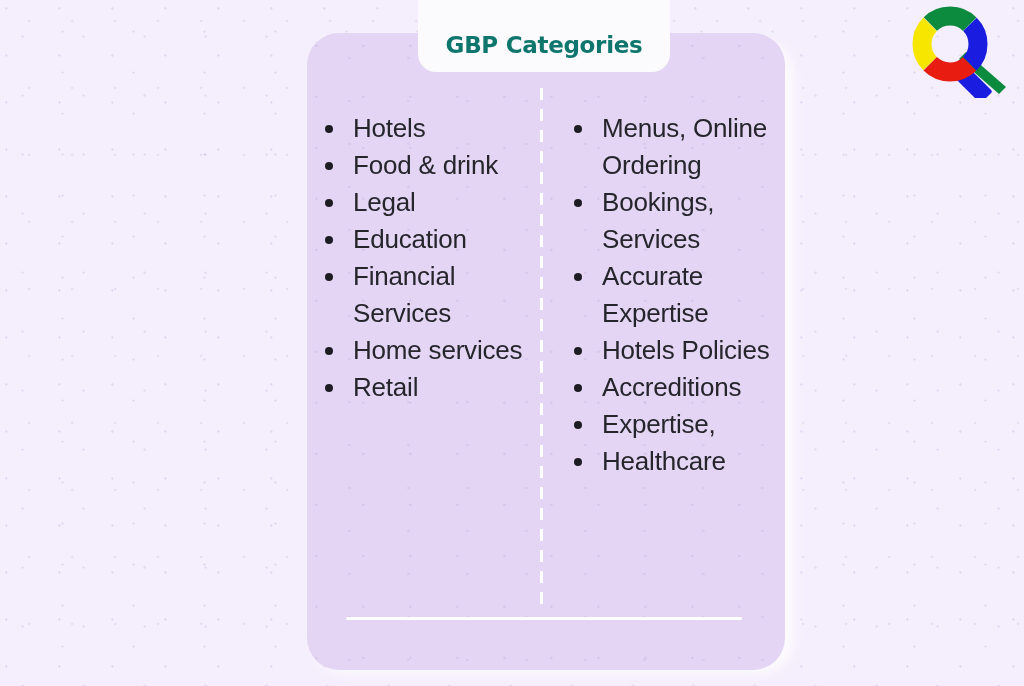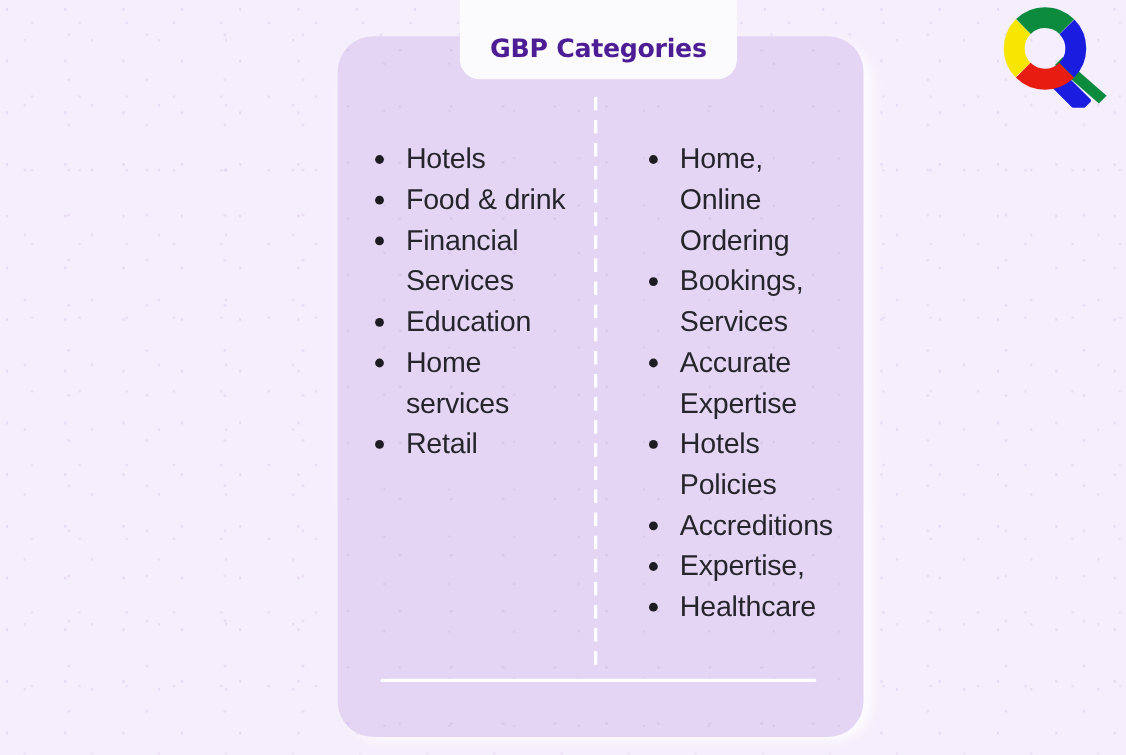--- a/index.html
+++ b/index.html
@@ -73,21 +73,21 @@
     align-items: flex-end;
     justify-content: center;
     padding-bottom: 14px;
     box-sizing: border-box;
   }
   .tab-title {
     font-family: "DejaVu Sans", sans-serif;
     font-weight: 700;
     font-size: 23px;
     letter-spacing: -0.3px;
-    color: #4c1d95;
+    color: #0f766e;
   }
 
   
   .columns {
     position: absolute;
     left: 307px;
     top: 110px;
     width: 478px;
     display: flex;
   }
@@ -97,21 +97,21 @@
   .col-left {
     width: 234px;
     padding-left: 12px;
   }
   .col-right {
     width: 244px;
     padding-left: 27px;
   }
   ul.bullets {
     list-style: none;
-    margin: 16px;
+    margin: 0;
     padding: 0;
   }
   ul.bullets li {
     position: relative;
     padding-left: 34px;
     font-size: 26px;
     line-height: 37px;
     color: #26252c;
     letter-spacing: -0.2px;
     margin: 0;
@@ -174,29 +174,30 @@
   <span class="tab-title">GBP Categories</span>
 </div>
 
 <div class="divider-v"></div>
 
 <div class="columns">
   <div class="col col-left">
     <ul class="bullets">
       <li>Hotels</li>
       <li>Food &amp; drink</li>
+      <li>Legal</li>
+      <li>Education</li>
       <li>Financial Services</li>
-      <li>Education</li>
       <li>Home services</li>
       <li>Retail</li>
     </ul>
   </div>
   <div class="col col-right">
     <ul class="bullets">
-      <li>Home, Online Ordering</li>
+      <li>Menus, Online Ordering</li>
       <li>Bookings, Services</li>
       <li>Accurate Expertise</li>
       <li>Hotels Policies</li>
       <li>Accreditions</li>
       <li>Expertise,</li>
       <li>Healthcare</li>
     </ul>
   </div>
 </div>
 

